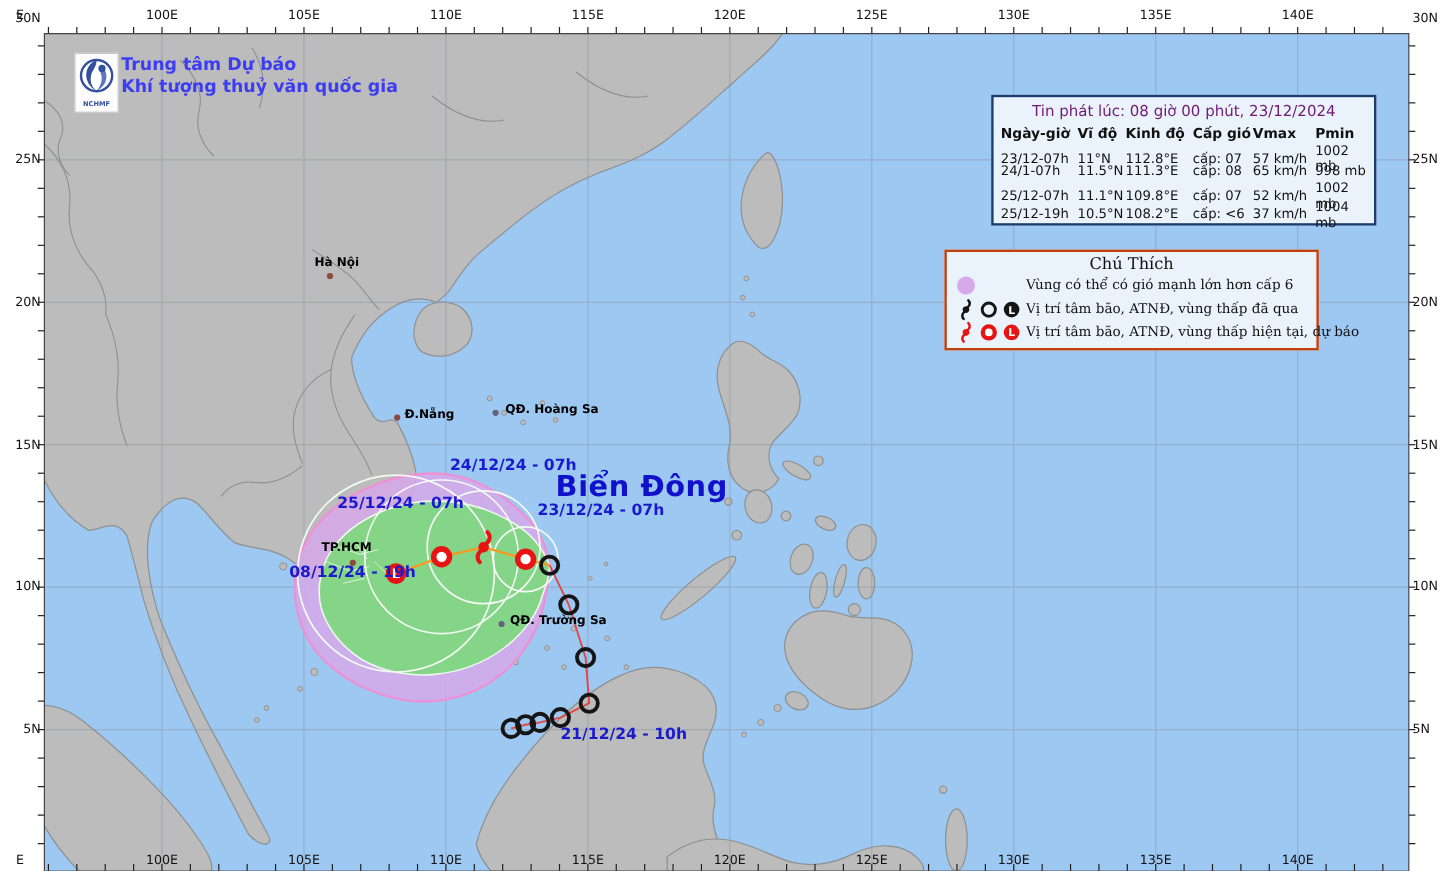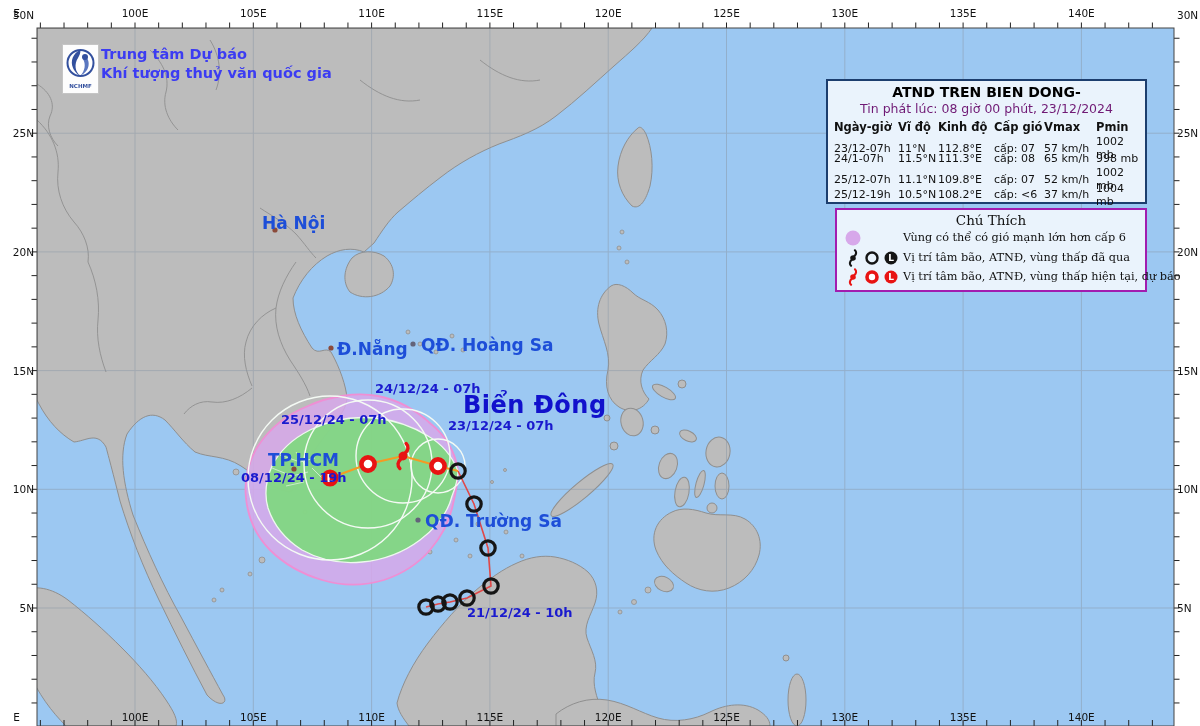--- a/index.html
+++ b/index.html
@@ -1,41 +1,41 @@
 <!DOCTYPE html>
 <html><head>
 <meta charset="utf-8">
 <style>
   html,body{margin:0;padding:0;background:#fff;}
   #stage{position:relative;width:1200px;height:726px;overflow:hidden;
          font-family:"DejaVu Sans","Liberation Sans",sans-serif;}
   #map-svg{position:absolute;left:0;top:0;}
   .overlay{position:absolute;left:0;top:0;width:1200px;height:726px;pointer-events:none;}
   .map-label{position:absolute;font-weight:bold;white-space:nowrap;line-height:1.1;}
-  .map-label.city{color:#1d4ed8;font-size:17px;}
+  .map-label.city{color:#000000;font-size:10px;}
   .map-label.date{color:#1a1ace;font-size:13px;}
   .map-label.sea-name{color:#1111cc;font-size:24px;letter-spacing:.5px;}
   .axis-label{position:absolute;font-size:10.5px;color:#111;white-space:nowrap;}
   .axis-label.top,.axis-label.bottom{transform:translateX(-50%);}
   .axis-label.left{width:32px;text-align:right;transform:translateY(-50%);}
   .axis-label.right{transform:translateY(-50%);}
   #logo{position:absolute;left:62px;top:44px;width:35px;height:48px;background:#fdfdfd;
         border:1px solid #c5c5c5;text-align:center;}
   #org{position:absolute;left:101px;top:45px;color:#3c3cf2;font-weight:bold;
        font-size:14.5px;line-height:19px;white-space:nowrap;}
   #info-box{position:absolute;left:826px;top:79px;width:321px;background:#eaf3fc;
             border:2px solid #1c3e6e;box-sizing:border-box;padding:3px 6px 5px;}
   .info-title{text-align:center;font-weight:bold;font-size:14px;color:#000;}
   .info-issued{text-align:center;font-size:12.5px;color:#701a75;margin-top:1px;}
   .info-table{margin-top:3px;color:#111;}
   .info-row{display:grid;grid-template-columns:64px 40px 56px 50px 52px 45px;
             font-size:11px;height:15.5px;align-items:center;}
   .info-row.head{font-weight:bold;font-size:11.5px;height:16px;}
-  #legend-box{position:absolute;left:835px;top:208px;width:312px;background:#eaf3fc;
-              border:2px solid #a21caf;box-sizing:border-box;padding:2px 6px 3px;
+  #legend-box{position:absolute;left:787px;top:208px;width:312px;background:#eaf3fc;
+              border:2px solid #c2410c;box-sizing:border-box;padding:2px 6px 3px;
               font-family:"DejaVu Serif","Liberation Serif",serif;}
   .legend-title{text-align:center;font-size:13.5px;color:#111;}
   .legend-row{display:flex;align-items:center;height:19.5px;}
   .legend-sym{flex:0 0 60px;height:19px;}
   .legend-label{font-size:11.3px;color:#111;white-space:nowrap;}
 </style>
 </head>
 <body>
 
 <div id="stage">
@@ -433,21 +433,20 @@
     <circle cx="21" cy="12" r="3" fill="#33509e"></circle>
     <text x="16.5" y="43" font-size="5.5" font-weight="bold" fill="#33509e" text-anchor="middle" font-family="DejaVu Sans, sans-serif">NCHMF</text>
   </svg>
 </div>
 <div id="org">
   <div>Trung tâm Dự báo</div>
   <div>Khí tượng thuỷ văn quốc gia</div>
 </div>
 
 <div id="info-box">
-  <div class="info-title">ATND TREN BIEN DONG-</div>
   <div class="info-issued">Tin phát lúc: 08 giờ 00 phút, 23/12/2024</div>
   <div class="info-table" id="info-table">
         <div class="info-row head">
           <div>Ngày-giờ</div>
           <div>Vĩ độ</div>
           <div>Kinh độ</div>
           <div>Cấp gió</div>
           <div>Vmax</div>
           <div>Pmin</div>
         </div>

